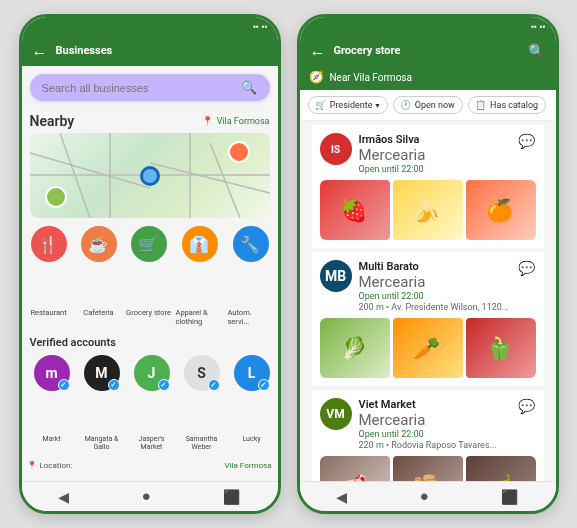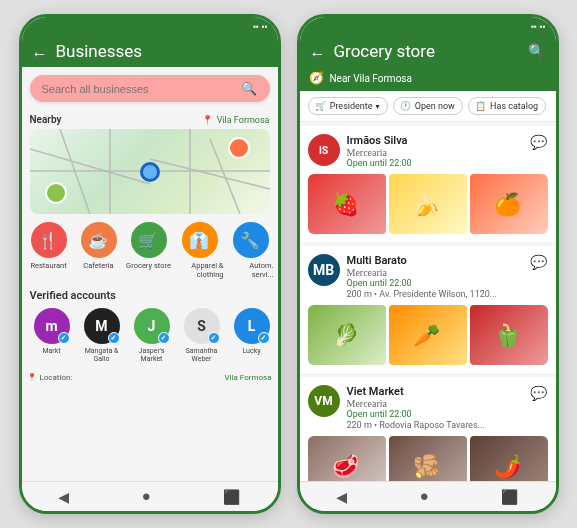--- a/index.html
+++ b/index.html
@@ -49,39 +49,39 @@
       display: flex;
       align-items: center;
       gap: 8px;
       color: white;
     }
     .top-bar .back-arrow {
       font-size: 16px;
       cursor: pointer;
     }
     .top-bar .title {
-      font-size: 17px;
-      font-weight: 400;
+      font-size: 11px;
+      font-weight: 700;
       flex: 1;
     }
     .top-bar .search-icon-top {
       font-size: 14px;
     }
 
     
     .phone-content {
       flex: 1;
       overflow-y: auto;
       background: #f5f5f5;
     }
     .phone-content::-webkit-scrollbar { display: none; }
 
     
     .search-bar {
-      background: #fca5a5;
+      background: #c4b5fd;
       margin: 8px;
       border-radius: 24px;
       display: flex;
       align-items: center;
       padding: 6px 12px;
       gap: 6px;
       box-shadow: 0 1px 4px rgba(0,0,0,0.12);
     }
     .search-bar input {
       border: none;
@@ -97,21 +97,21 @@
     }
 
     
     .section-header {
       display: flex;
       align-items: center;
       justify-content: space-between;
       padding: 4px 8px;
     }
     .section-title {
-      font-size: 10px;
+      font-size: 14px;
       font-weight: 600;
       color: #333;
     }
     .location-tag {
       display: flex;
       align-items: center;
       gap: 3px;
       color: #2e7d32;
       font-size: 9px;
     }
@@ -173,21 +173,22 @@
       height: 36px;
       border-radius: 50%;
       display: flex;
       align-items: center;
       justify-content: center;
       font-size: 16px;
     }
     .category-label {
       font-size: 7.5px;
       color: #444;
-      text-align: right;
+      text-align: left;
+      margin-top: 43px;
     }
 
     
     .verified-section {
       padding: 6px 8px 4px;
     }
     .verified-title {
       font-size: 11px;
       font-weight: 600;
       color: #333;
@@ -230,20 +231,21 @@
       display: flex;
       align-items: center;
       justify-content: center;
       font-size: 7px;
       color: white;
     }
     .verified-name {
       font-size: 7px;
       color: #444;
       text-align: center;
+      margin-top: 41px;
     }
 
     .bottom-location {
       display: flex;
       align-items: center;
       justify-content: space-between;
       gap: 3px;
       padding: 6px;
       font-size: 8px;
       color: #555;
@@ -304,21 +306,21 @@
     
     .business-list {
       flex: 1;
       overflow-y: auto;
       background: #f5f5f5;
     }
     .business-list::-webkit-scrollbar { display: none; }
 
     .business-card {
       background: #fff;
-      margin: 4px 0;
+      margin: 4px 12px;
       padding: 8px;
     }
     .business-header {
       display: flex;
       align-items: flex-start;
       gap: 7px;
     }
     .business-avatar {
       width: 32px;
       height: 32px;
@@ -332,23 +334,22 @@
     }
     .business-info {
       flex: 1;
     }
     .business-name {
       font-size: 11px;
       font-weight: 600;
       color: #222;
     }
     .business-type {
-      font-size: 10px;
+      font-size: 15px;
       color: #666;
-      font-family: Liberation Serif, serif;
     }
     .business-status {
       font-size: 9px;
       color: #2e7d32;
     }
     .business-address {
       font-size: 9px;
       color: #666;
       margin-top: 1px;
     }

